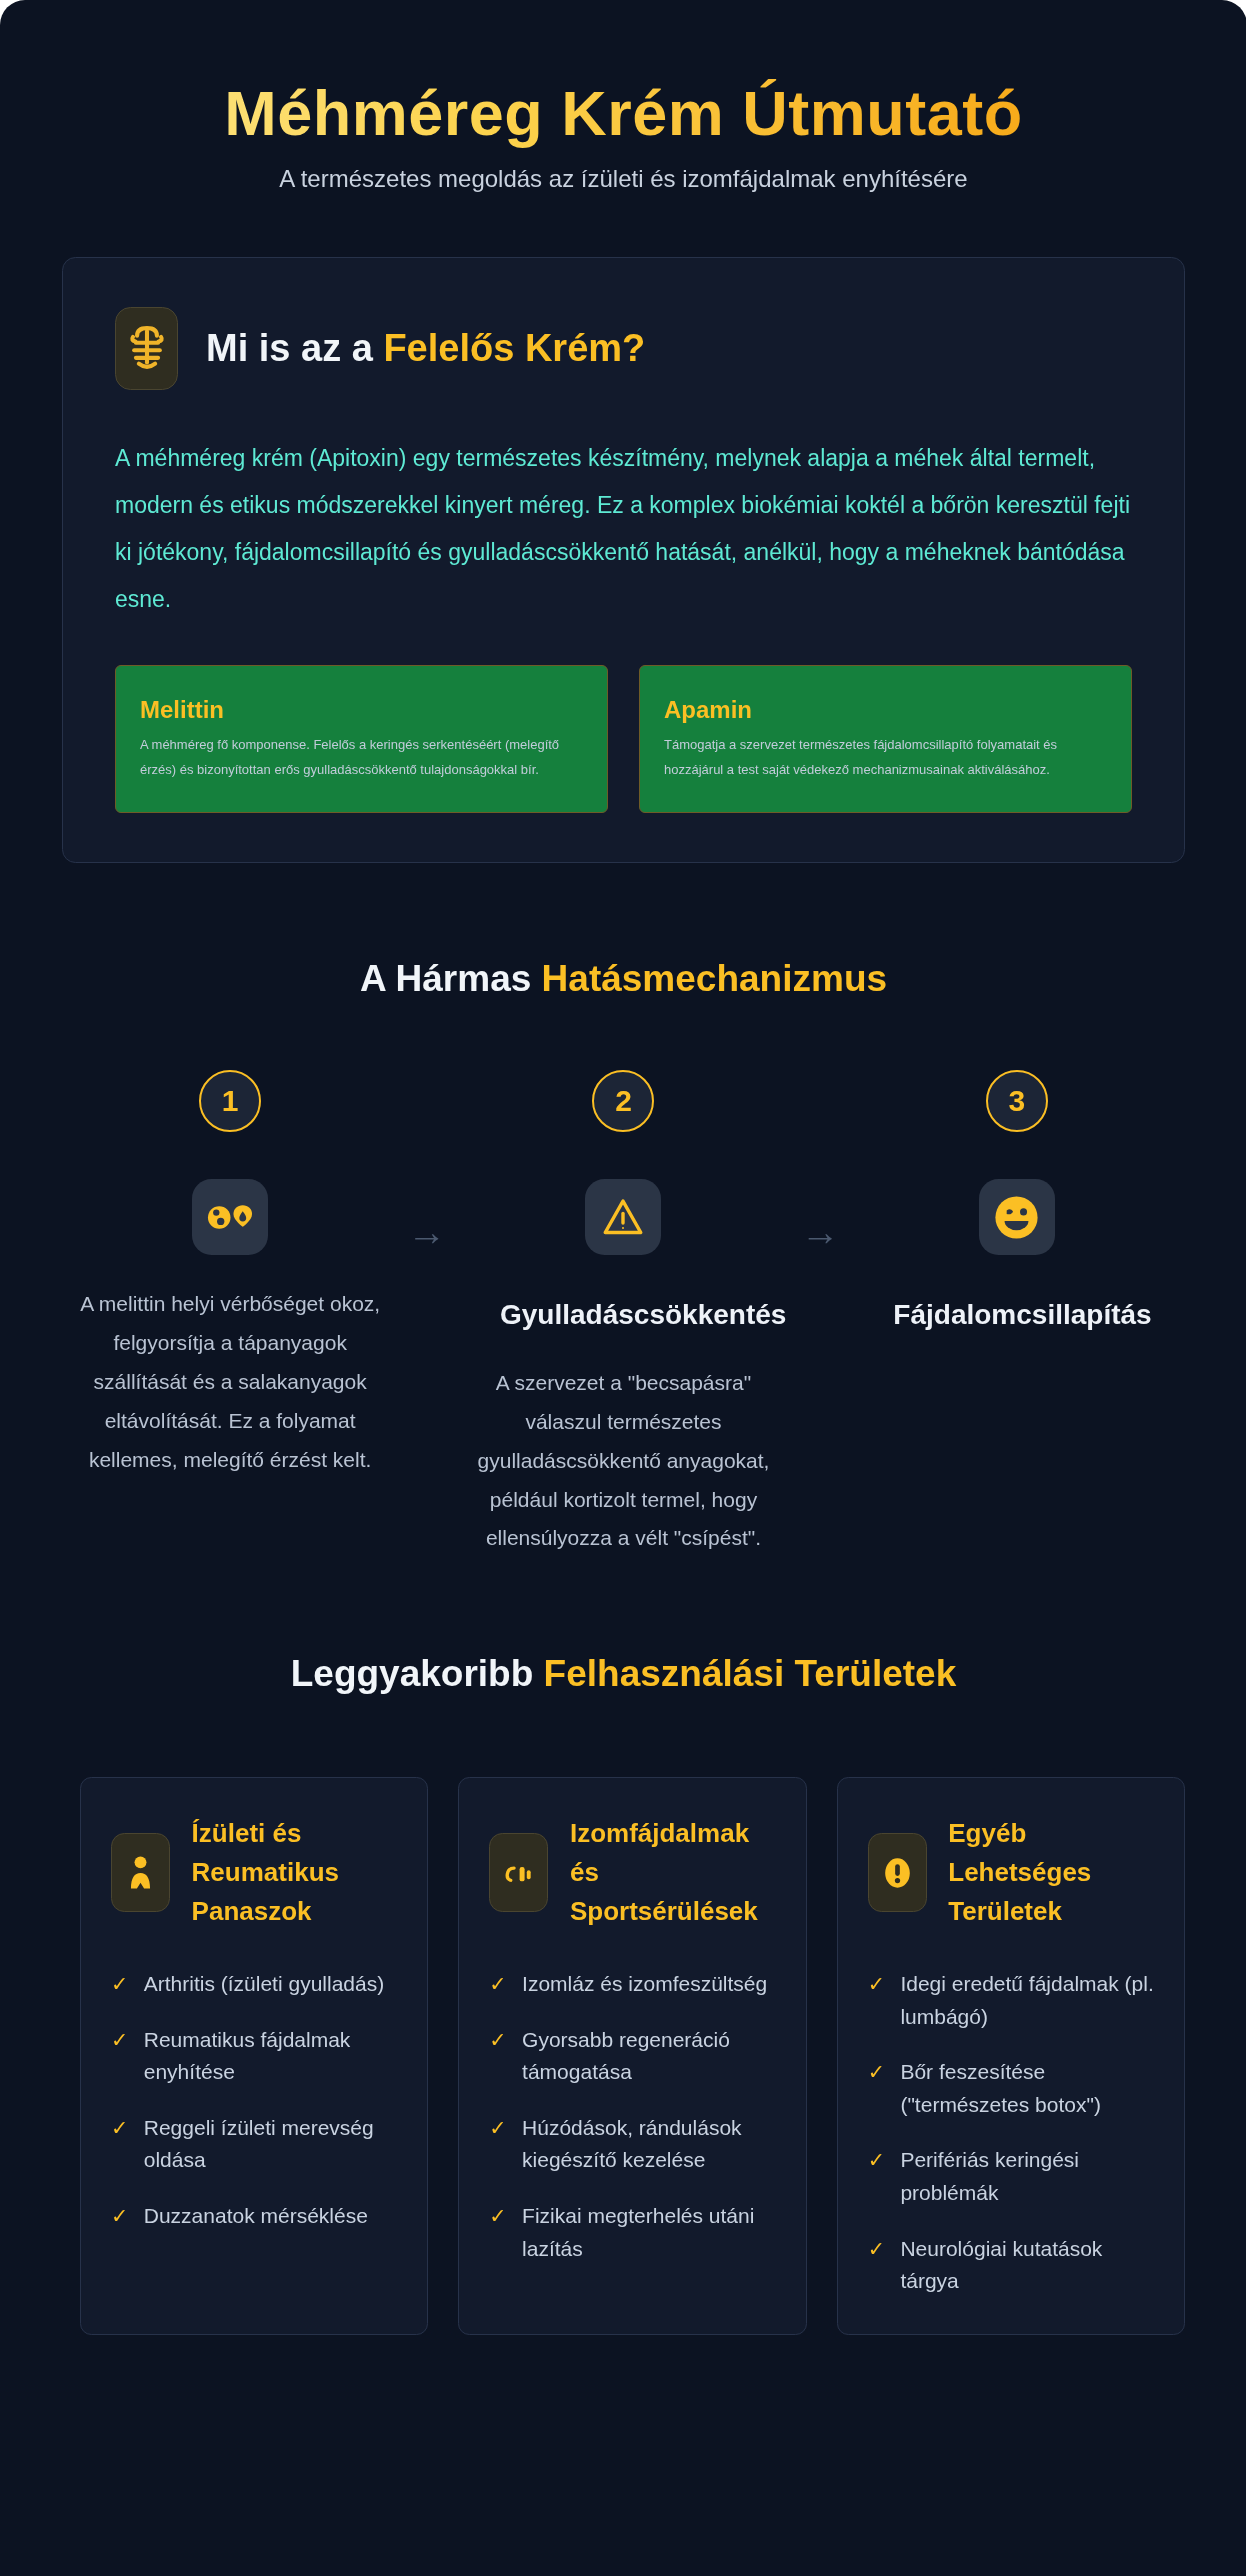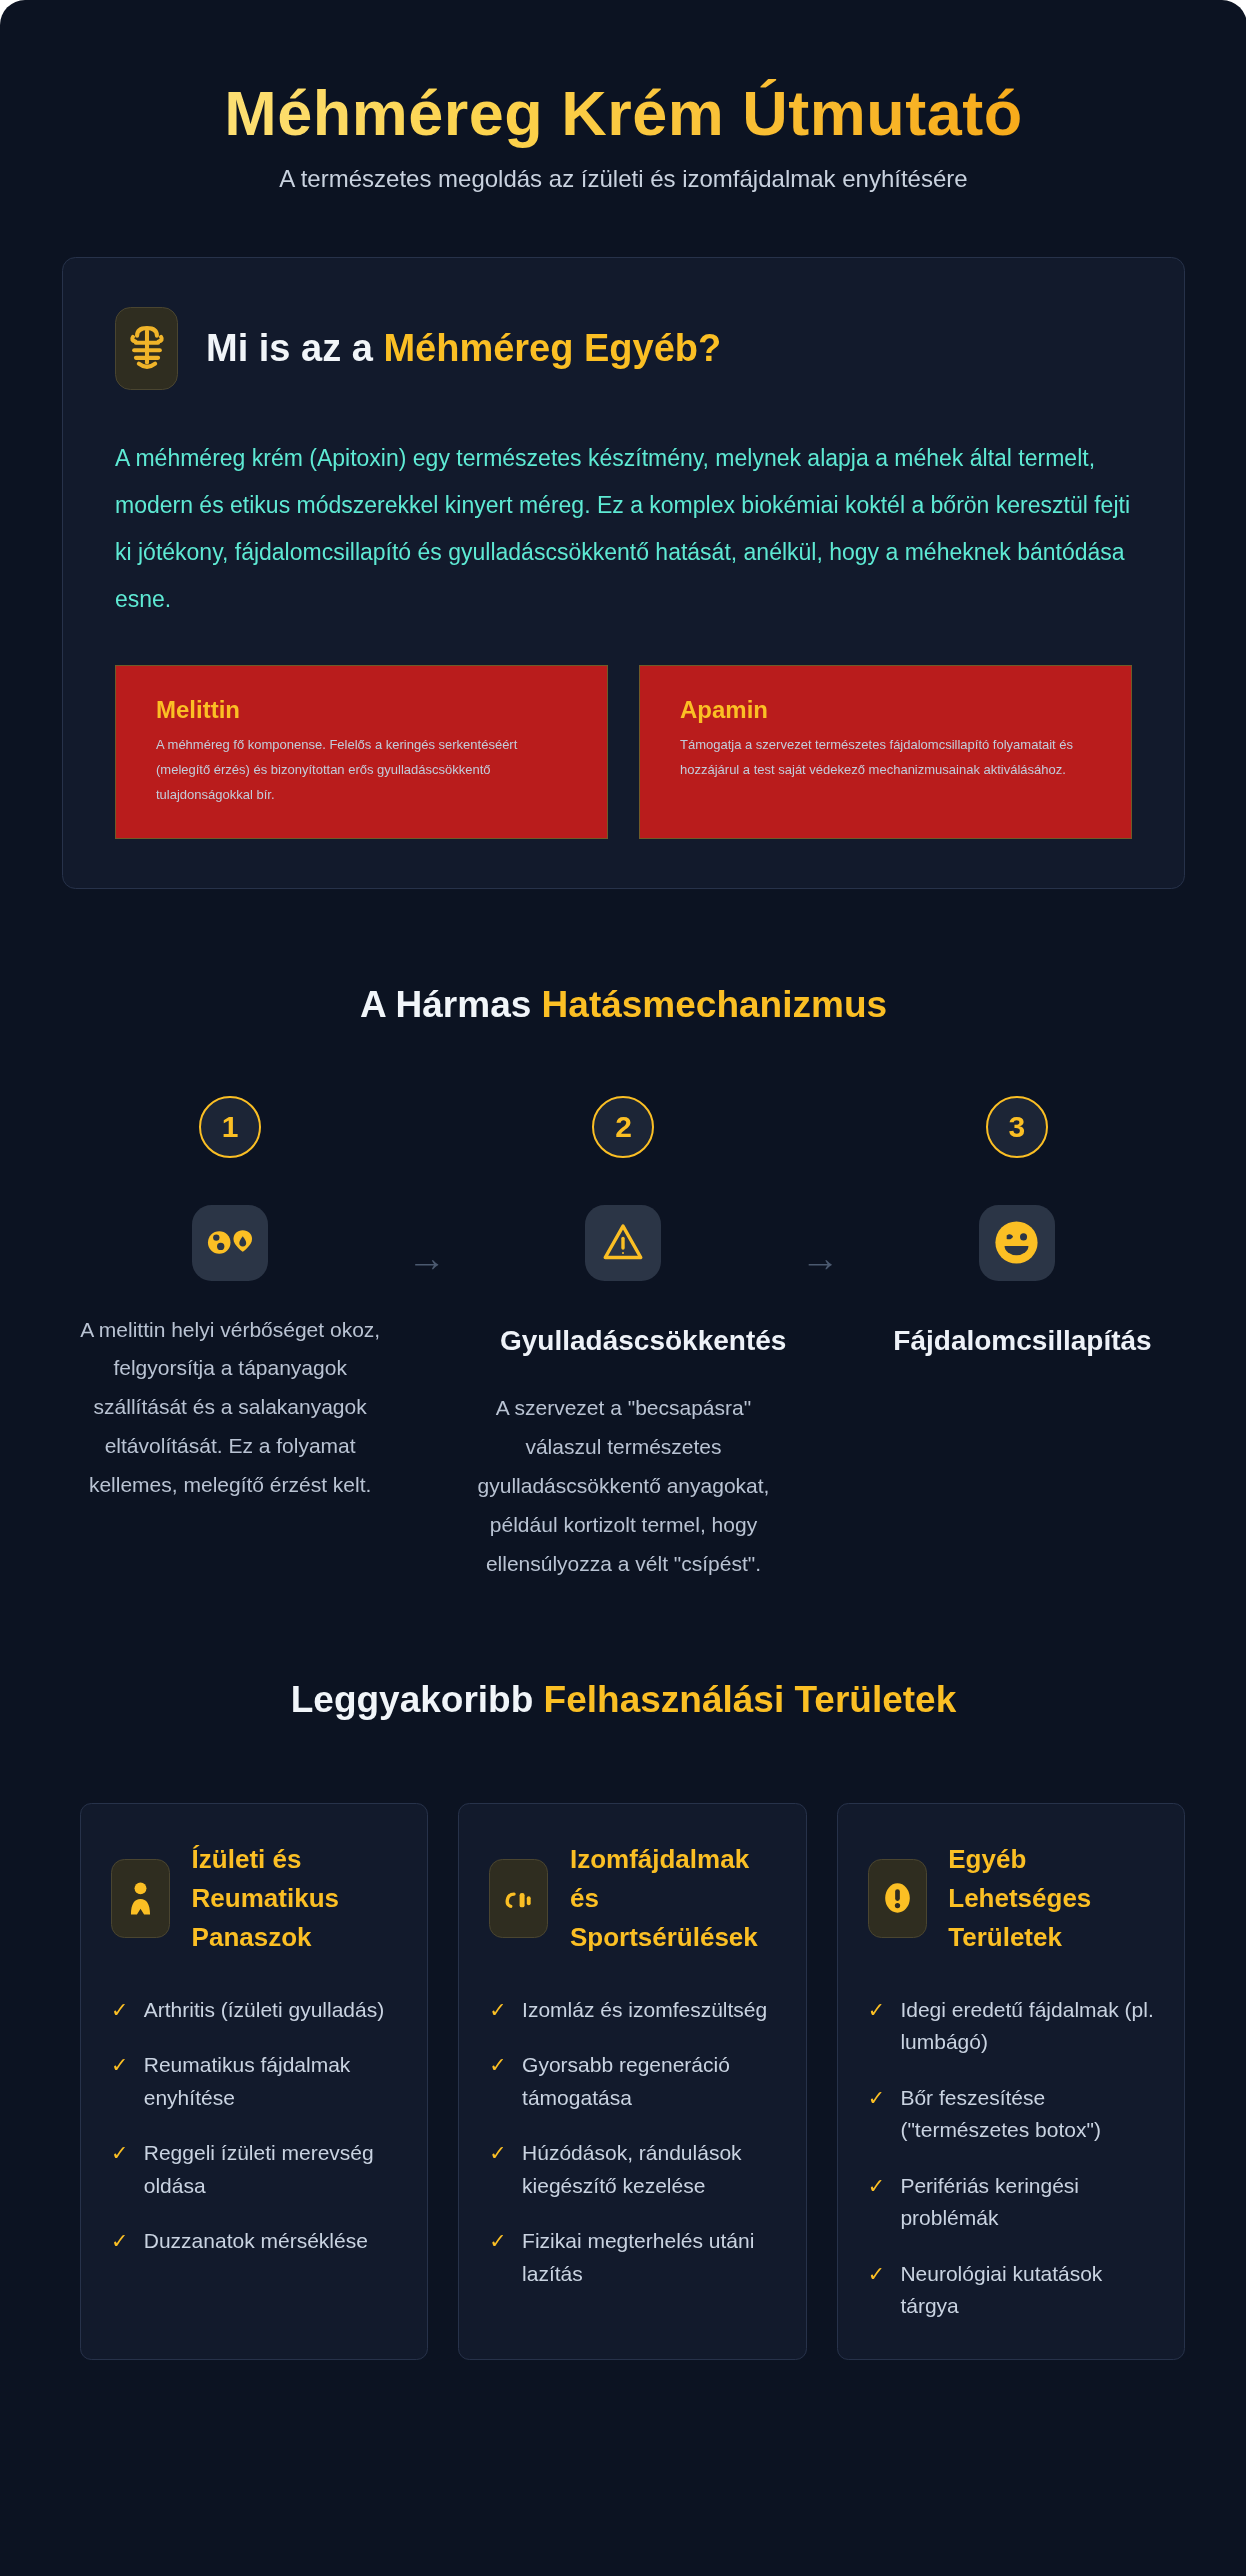--- a/index.html
+++ b/index.html
@@ -27,21 +27,21 @@
     background:#2f2d20;border:1px solid #4a4530;border-radius:15.5px;
   }
   .iconbox.big{width:61px;height:81px;}
   .h2{font-size:38px;font-weight:800;color:#f1f5f9;margin:0;line-height:1.25;}
   .accent{color:#fbbf24;}
   .intro-body{
     margin-top:45px;font-size:23px;line-height:2.05;color:#5eead4;max-width:1061px;
   }
   .comp-grid{display:grid;grid-template-columns:1fr 1fr;gap:31px;margin-top:41px;}
   .comp-box{
-    background:#b91c1c;border:1px solid #6e5b27;border-radius:0;padding:30px 40px;
+    background:#15803d;border:1px solid #6e5b27;border-radius:6px;padding:30px 24px;
   }
   .comp-box h3{margin:0;font-size:24px;font-weight:800;color:#fbbf24;}
   .comp-box p{margin:8px 0 0;font-size:13px;line-height:1.95;color:#c2ccda;}
   
   .sec-h{margin:95px 0 0;text-align:center;font-size:37px;font-weight:800;color:#f1f5f9;}
   
   .mech{display:grid;grid-template-columns:1fr 57px 1fr 57px 1fr;margin-top:70px;}
   .step{display:flex;flex-direction:column;align-items:center;text-align:center;}
   .num{
     width:58px;height:58px;border-radius:50%;border:2.1px solid #fbbf24;background:#1c2536;
@@ -84,21 +84,21 @@
         <svg width="38" height="49" viewBox="0 0 64 84" fill="none" stroke="#f0b429" stroke-width="7" stroke-linecap="round">
           <path d="M15 20 q0 -13 17 -13 q17 0 17 13" fill="none"></path>
           <path d="M8 22 q-4 6 4 8 M56 22 q4 6 -4 8" fill="none"></path>
           <line x1="32" y1="12" x2="32" y2="66"></line>
           <line x1="13" y1="32" x2="51" y2="32"></line>
           <line x1="10" y1="45" x2="54" y2="45"></line>
           <line x1="13" y1="58" x2="51" y2="58"></line>
           <path d="M18 68 q14 11 28 0" fill="none"></path>
         </svg>
       </div>
-      <h2 class="h2"><span>Mi is az a </span><span class="accent">Méhméreg Egyéb?</span></h2>
+      <h2 class="h2"><span>Mi is az a </span><span class="accent">Felelős Krém?</span></h2>
     </div>
     <p class="intro-body">A méhméreg krém (Apitoxin) egy természetes készítmény, melynek alapja a méhek által termelt, modern és etikus módszerekkel kinyert méreg. Ez a komplex biokémiai koktél a bőrön keresztül fejti ki jótékony, fájdalomcsillapító és gyulladáscsökkentő hatását, anélkül, hogy a méheknek bántódása esne.</p>
     <div class="comp-grid">
       <div class="comp-box">
         <h3>Melittin</h3>
         <p>A méhméreg fő komponense. Felelős a keringés serkentéséért (melegítő érzés) és bizonyítottan erős gyulladáscsökkentő tulajdonságokkal bír.</p>
       </div>
       <div class="comp-box">
         <h3>Apamin</h3>
         <p>Támogatja a szervezet természetes fájdalomcsillapító folyamatait és hozzájárul a test saját védekező mechanizmusainak aktiválásához.</p>

